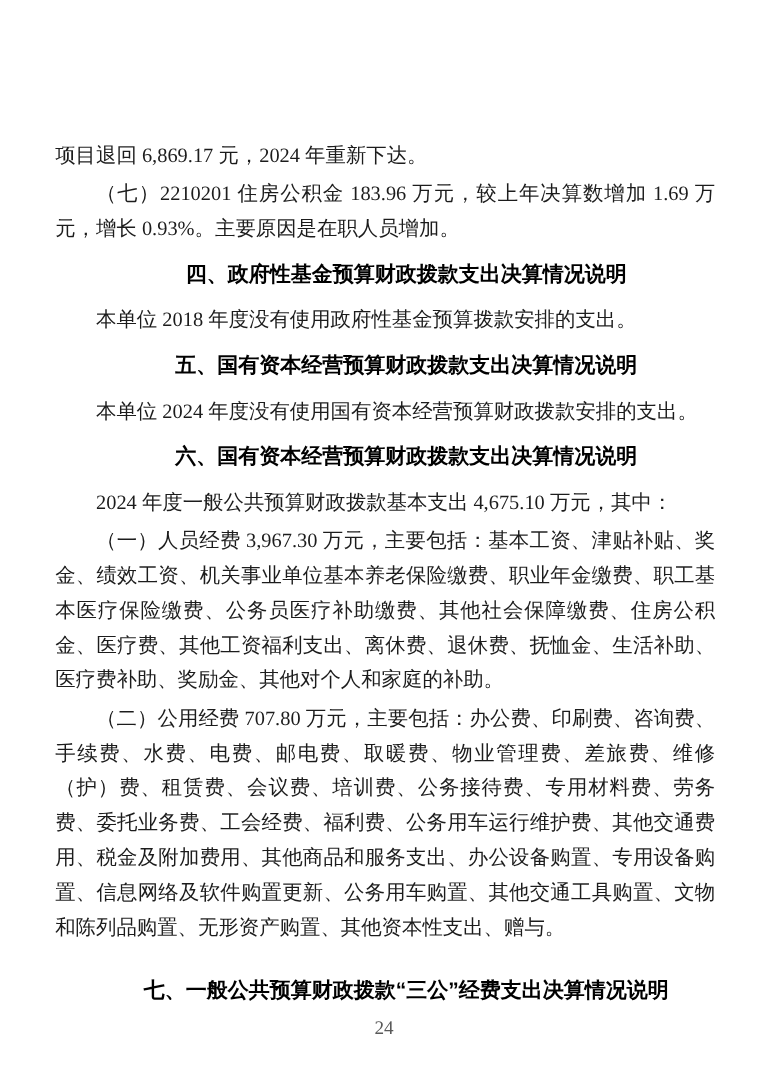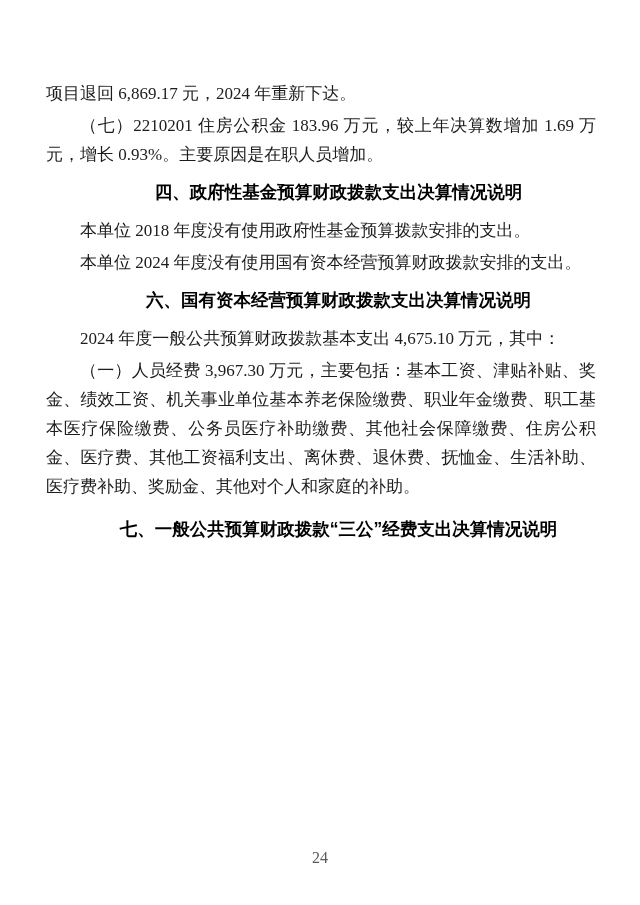--- a/index.html
+++ b/index.html
@@ -7,21 +7,21 @@
     padding: 0;
     background: #ffffff;
   }
   .page {
     position: relative;
     width: 640px;
     height: 905px;
     margin: 0 auto;
     background: #ffffff;
     box-sizing: border-box;
-    padding: 76px 44px 0 46px;
+    padding: 112px 44px 0 46px;
     font-family: "Liberation Serif", "DejaVu Serif", serif;
     color: #1c1c1c;
     overflow: hidden;
   }
   .para {
     font-size: 17px;
     line-height: 29px;
     text-align: justify;
     margin: 3px 0;
     word-break: break-all;
@@ -33,40 +33,42 @@
     font-family: "Liberation Sans", "DejaVu Sans", sans-serif;
     font-weight: 700;
     font-size: 17.5px;
     line-height: 29px;
     color: #000000;
     margin: 9px 0;
     text-indent: 2em;
     text-align: center;
   }
   .heading.last {
-    margin-top: 14px;
+    margin-top: 24px;
   }
   .page-number {
     position: absolute;
     left: 0;
     right: 0;
     bottom: 38px;
     text-align: center;
     font-size: 16px;
     color: #595959;
     font-family: "Liberation Serif", "DejaVu Serif", serif;
   }
 </style>
 </head>
 <body>
 
 <div class="page">
   <p class="para">项目退回 6,869.17 元，2024 年重新下达。</p>
   <p class="para indent">（七）2210201 住房公积金 183.96 万元，较上年决算数增加 1.69 万元，增长 0.93%。主要原因是在职人员增加。</p>
   <h2 class="heading">四、政府性基金预算财政拨款支出决算情况说明</h2>
   <p class="para indent">本单位 2018 年度没有使用政府性基金预算拨款安排的支出。</p>
+  <h2 class="heading">五、国有资本经营预算财政拨款支出决算情况说明</h2>
   <p class="para indent">本单位 2024 年度没有使用国有资本经营预算财政拨款安排的支出。</p>
   <h2 class="heading">六、国有资本经营预算财政拨款支出决算情况说明</h2>
   <p class="para indent">2024 年度一般公共预算财政拨款基本支出 4,675.10 万元，其中：</p>
   <p class="para indent">（一）人员经费 3,967.30 万元，主要包括：基本工资、津贴补贴、奖金、绩效工资、机关事业单位基本养老保险缴费、职业年金缴费、职工基本医疗保险缴费、公务员医疗补助缴费、其他社会保障缴费、住房公积金、医疗费、其他工资福利支出、离休费、退休费、抚恤金、生活补助、医疗费补助、奖励金、其他对个人和家庭的补助。</p>
+  <p class="para indent">（二）公用经费 707.80 万元，主要包括：办公费、印刷费、咨询费、手续费、水费、电费、邮电费、取暖费、物业管理费、差旅费、维修（护）费、租赁费、会议费、培训费、公务接待费、专用材料费、劳务费、委托业务费、工会经费、福利费、公务用车运行维护费、其他交通费用、税金及附加费用、其他商品和服务支出、办公设备购置、专用设备购置、信息网络及软件购置更新、公务用车购置、其他交通工具购置、文物和陈列品购置、无形资产购置、其他资本性支出、赠与。</p>
   <h2 class="heading last">七、一般公共预算财政拨款“三公”经费支出决算情况说明</h2>
   <div class="page-number">24</div>
 </div>
 
 </body></html>

